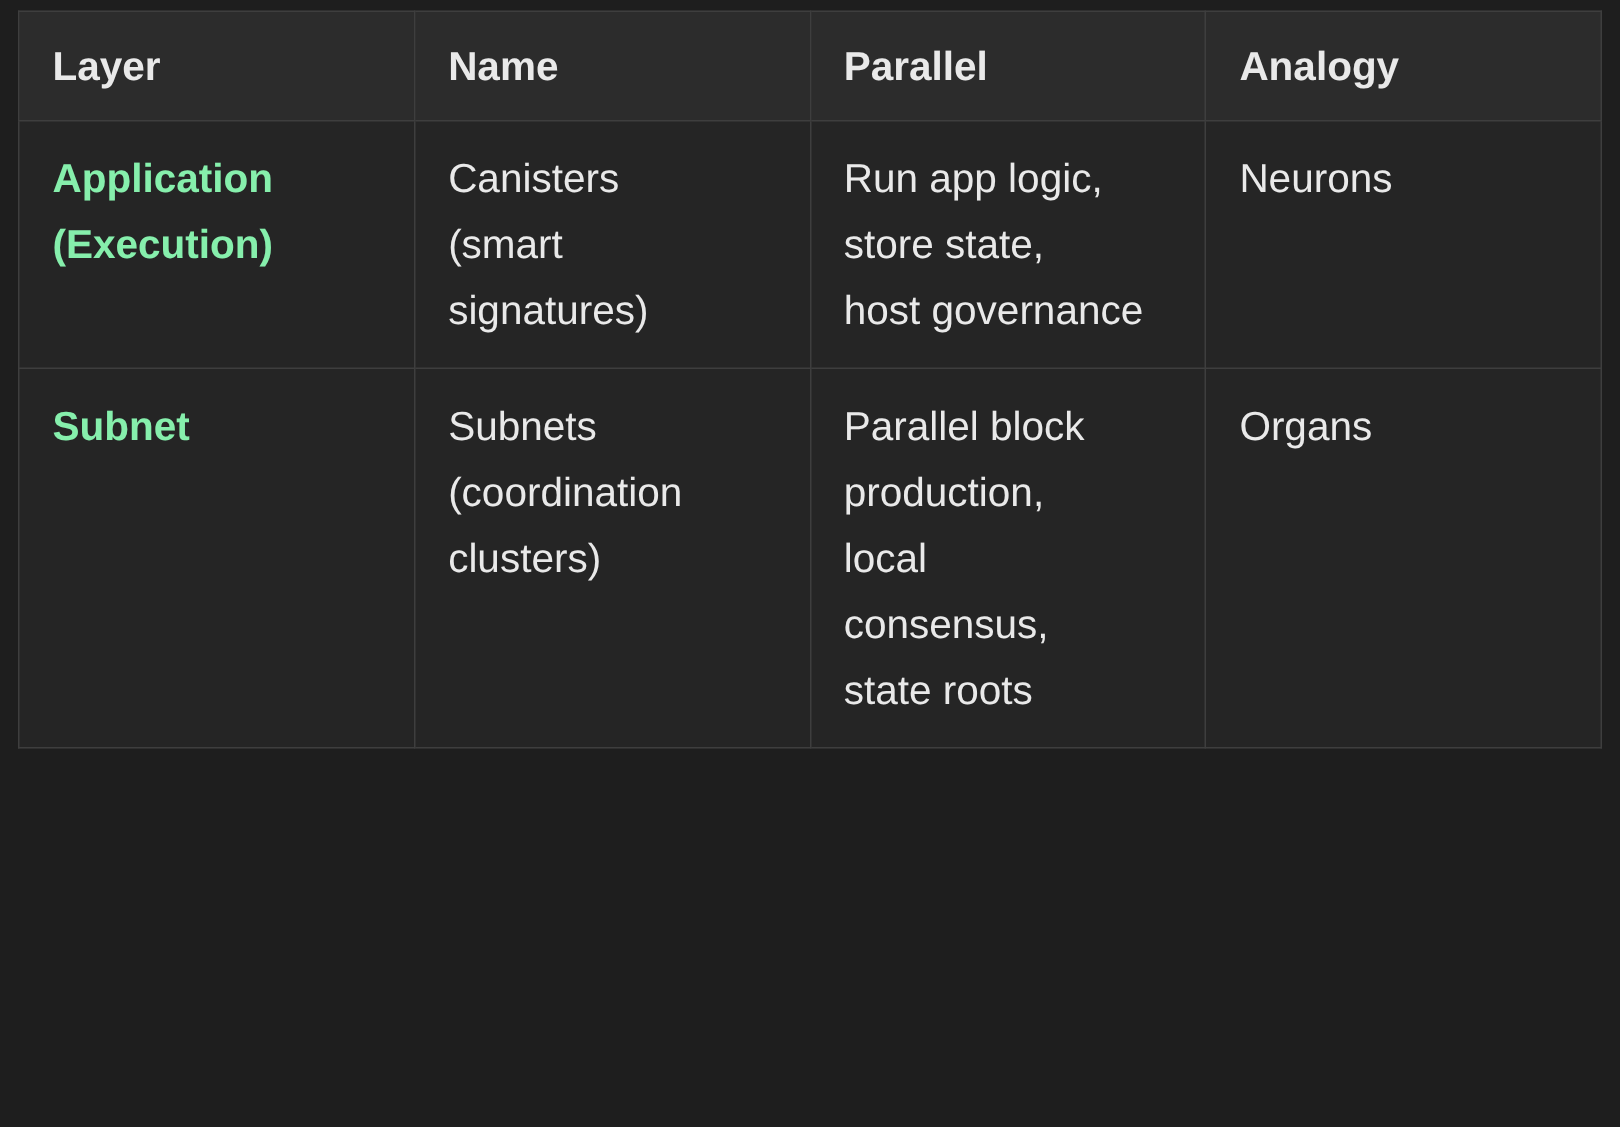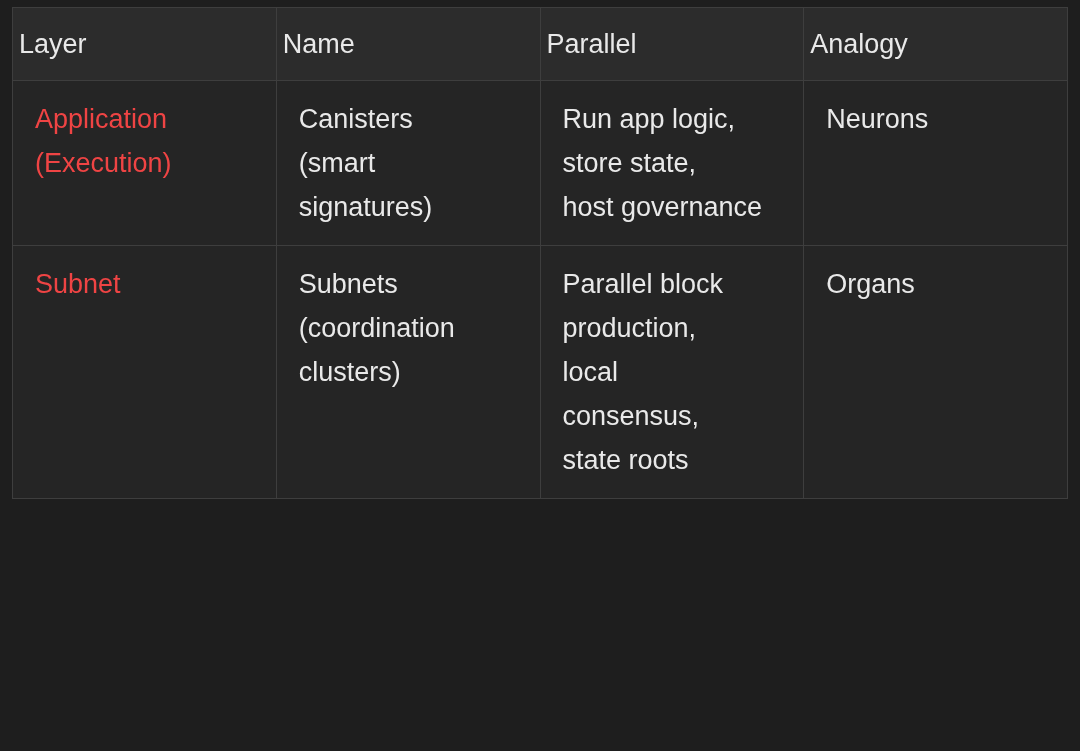--- a/index.html
+++ b/index.html
@@ -33,28 +33,28 @@
     font-size:27px;
     line-height:44px;
     text-align:left;
     padding:16px 22px;
     vertical-align:top;
     white-space:pre-line;
     overflow:hidden;
   }
   th{
     background:var(--header-bg);
-    font-weight:400;
-    padding:14px 6px;
+    font-weight:700;
+    padding:14px 22px;
     vertical-align:middle;
     white-space:nowrap;
   }
   td.rowhead{
-    font-weight:400;
-    color:#ef4444;
+    font-weight:700;
+    color:#86efac;
   }
   col{width:25%;}
 </style>
 </head>
 <body>
 
 <div class="table-wrap">
   <table>
     <colgroup>
         <col>

